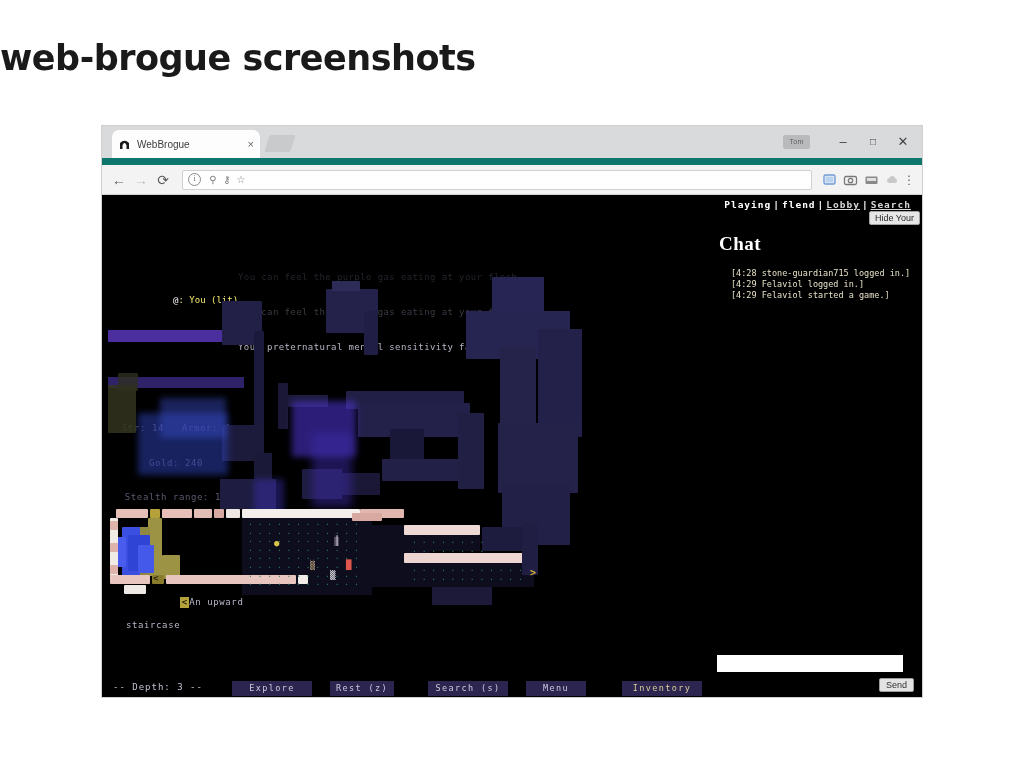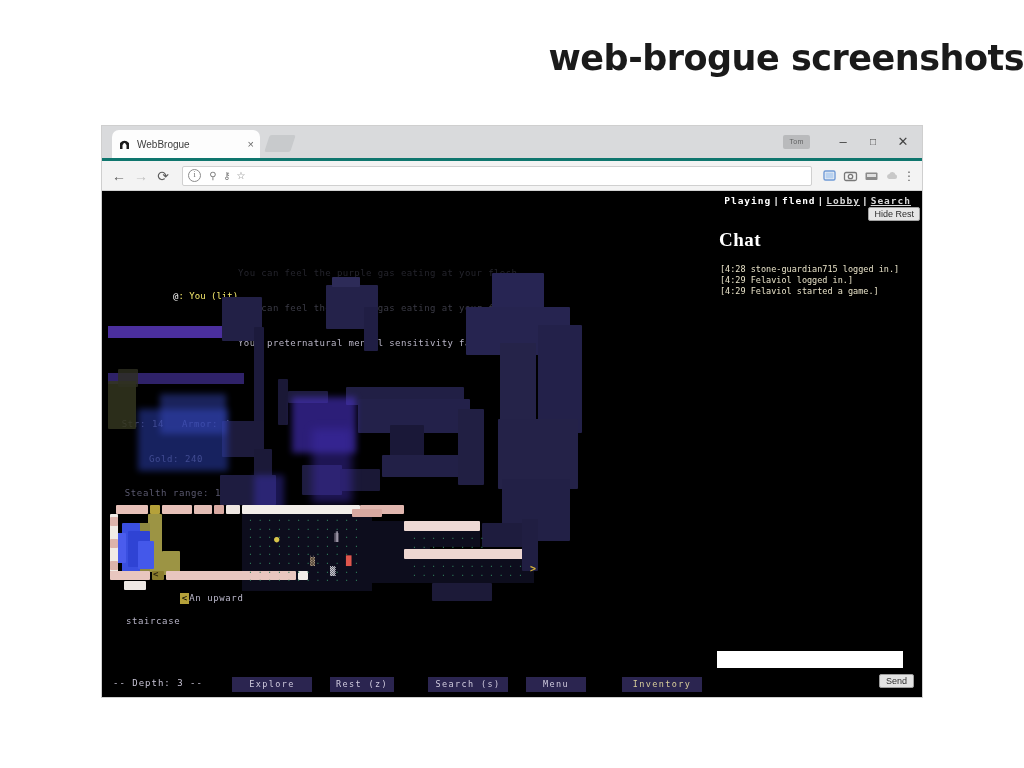--- a/index.html
+++ b/index.html
@@ -18,21 +18,21 @@
     height: 768px;
     background: #ffffff;
   }
 
   
   #slide-title {
     position: absolute;
     left: 0;
     top: 38px;
     width: 1024px;
-    text-align: right;
+    text-align: left;
     font-size: 35px;
     font-weight: bold;
     color: #1a1a1a;
     letter-spacing: -0.5px;
     font-family: "DejaVu Sans", sans-serif;
   }
 
   
   #browser-window {
     position: absolute;
@@ -44,21 +44,21 @@
     border: 1px solid #cfcfcf;
     box-sizing: border-box;
     overflow: hidden;
   }
 
   
   #tab-strip {
     position: relative;
     height: 32px;
     background: #d9dadc;
-    border-bottom: 3px solid #0f766e;
+    border-bottom: 7px solid #0f766e;
   }
   #browser-tab {
     position: absolute;
     left: 10px;
     top: 4px;
     width: 148px;
     height: 28px;
     background: #fdfdfd;
     border-top-left-radius: 7px;
     border-top-right-radius: 7px;
@@ -250,21 +250,21 @@
   }
   #chat-heading {
     font-family: Liberation Serif, serif;
     font-weight: bold;
     font-size: 19px;
     color: #ffffff;
     margin: 8px 0 0 12px;
     letter-spacing: 0.5px;
   }
   #chat-log {
-    margin: 13px 0 0 13px;
+    margin: 13px 0 0 24px;
     font-family: "DejaVu Sans Mono", monospace;
     font-size: 8.5px;
     color: #e8e2c8;
     line-height: 11px;
   }
   #chat-log div { white-space: nowrap; }
   #chat-input {
     position: absolute;
     left: 10px;
     bottom: 32px;
@@ -473,21 +473,21 @@
           </svg>
       </span>
       <span id="menu-dots">⋮</span>
     </div>
 
     <div id="page">
 
       <div id="game-nav">
         <span>Playing</span><span class="sep">|</span><span>flend</span><span class="sep">|</span><span class="lnk">Lobby</span><span class="sep">|</span><span class="lnk">Search</span>
       </div>
-      <div id="hide-chat-btn">Hide Rest</div>
+      <div id="hide-chat-btn">Hide Your</div>
 
       <div id="chat-panel">
         <div id="chat-heading">Chat</div>
         <div id="chat-log">
           <div>[4:28 stone-guardian715 logged in.]</div>
           <div>[4:29 Felaviol logged in.]</div>
           <div>[4:29 Felaviol started a game.]</div>
         </div>
         <input id="chat-input" type="text" value="" style="">
         <div id="chat-send">Send</div>

